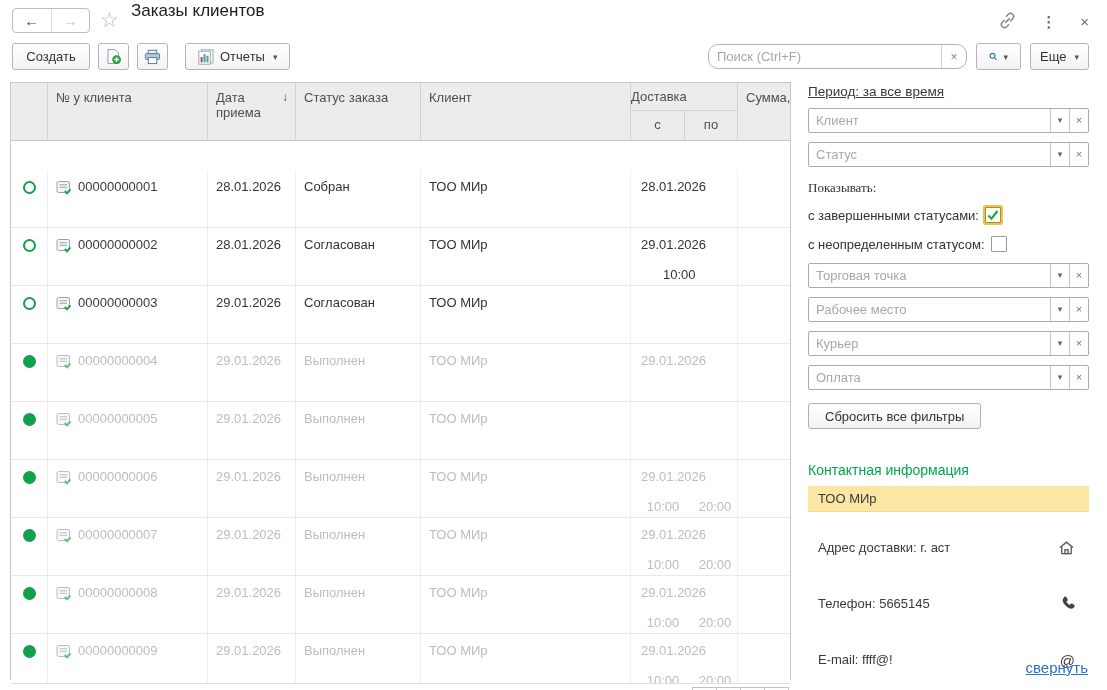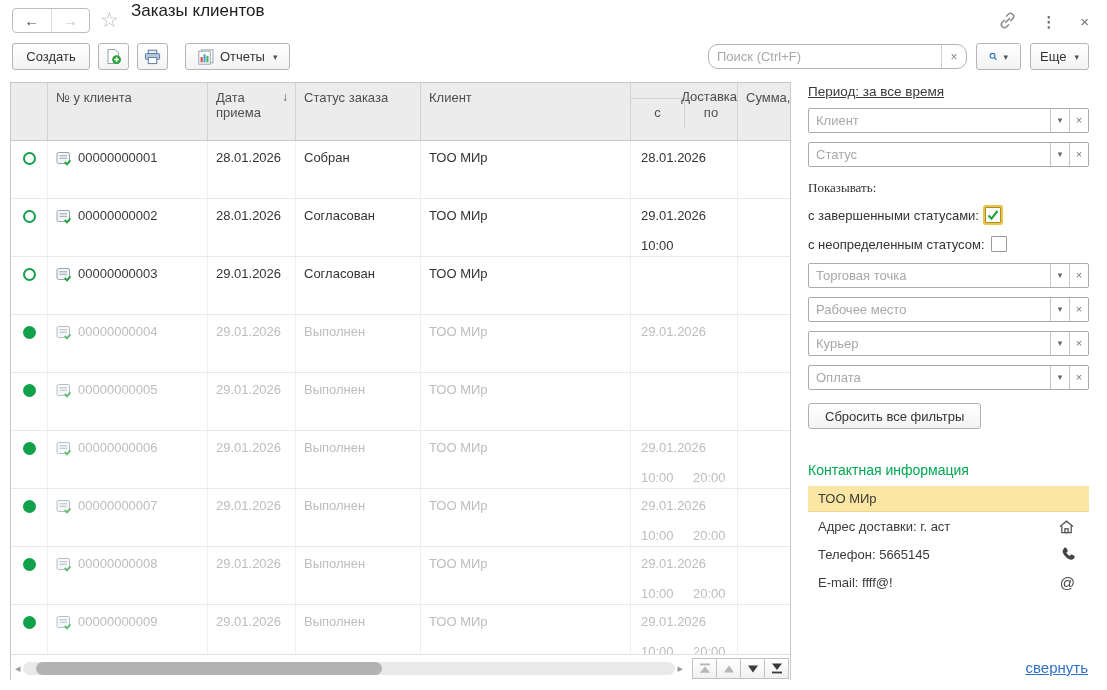--- a/index.html
+++ b/index.html
@@ -49,39 +49,39 @@
   .c-date { flex:0 0 88px; }
   .c-status { flex:0 0 125px; }
   .c-client { flex:0 0 210px; }
   .c-delivery { flex:0 0 107px; }
   .c-sum { flex:1 1 auto; }
   .h.c-sum { border-right:none; }
   .h.c-date { position:relative; }
   .h .sort { position:absolute; right:7px; top:7px; font-size:12px; color:#555; }
   .dh-l2 { display:block; }
   .h.c-delivery { padding:0; }
-  .dh-top { height:16px; line-height:28px; text-align:right; border-bottom:1px solid #d3d3d3; }
+  .dh-top { height:28px; line-height:28px; text-align:left; border-bottom:1px solid #d3d3d3; }
   .dh-sub { display:flex; height:29px; }
   .dh-from { flex:0 0 54px; text-align:center; line-height:27px; border-right:1px solid #d3d3d3; }
   .dh-to { flex:1; text-align:center; line-height:27px; }
 
-  .tbody { flex:0 0 513px; overflow:hidden; }
+  .tbody { flex:0 0 513px; overflow:hidden;margin-top:29px; }
   .trow { display:flex; height:58px; border-bottom:1px solid #e9e9e9; background:#fff; }
   .trow .cell { border-right:1px solid #efefef; padding-top:9px; }
   .trow .cell:last-child { border-right:none; }
   .trow .c-icon { display:flex; justify-content:center; padding-top:11px; }
   .circle { width:13px; height:13px; border-radius:50%; display:inline-block; }
   .circle.open { border:2px solid #12a14b; background:#fff; }
   .circle.done { background:#12a14b; }
   .trow .c-num { display:flex; align-items:flex-start; gap:6px; padding-left:8px; }
   .trow .c-num svg { margin-top:1px; flex:0 0 auto; }
   .trow .c-date, .trow .c-status, .trow .c-client { padding-left:8px; }
   .trow .c-delivery { padding:9px 0 0 0; }
   .d-date { padding-left:10px; }
-  .d-times { display:flex; margin-top:15px; }
+  .d-times { display:flex; margin-top:15px;justify-content:center; }
   .d-from { flex:0 0 62px; padding-left:10px; }
   .trow.done { color:#bdbdbd; }
   .trow.done .numtext { color:#bdbdbd; }
   .trow.done svg { opacity:.7; }
   .numtext { color:#3a3a3a; }
 
   .tfoot { flex:0 0 27px; border-top:1px solid #e0e0e0; position:relative; background:#fff; }
   .hscroll { position:absolute; left:4px; top:6px; width:668px; height:15px;
     display:flex; align-items:center; gap:2px; }
   .sb-arrow { color:#9a9a9a; font-size:11px; line-height:13px; }
@@ -105,22 +105,22 @@
   .cb-row { display:flex; align-items:center; gap:6px; margin-top:9px; height:20px; }
   .cb { width:16px; height:16px; border:1px solid #9a9a9a; background:#fff; display:inline-flex;
     align-items:center; justify-content:center; border-radius:1px; }
   .cb.focus { box-shadow:0 0 0 2px #e9c34a; border-color:#b08f1e; }
   .reset-btn { margin-top:13px; height:26px; padding:0 16px; border:1px solid #b0b0b0; border-radius:3px;
     background:linear-gradient(#ffffff,#f3f3f3); font-size:13px; color:#333;
     font-family:"Liberation Sans", sans-serif; }
   .contact-title { margin-top:33px; color:#00a651; font-size:14px; }
   .client-highlight { margin-top:8px; height:26px; line-height:25px; padding-left:10px;
     background:#fbe7a3; border-bottom:1px solid #eed88e; color:#3a3a3a; }
-  .contact-row { display:flex; align-items:center; justify-content:space-between;
-    height:28px; padding:0 14px 0 10px; }
+  .contact-row { display:flex; align-items:flex-start; justify-content:space-between;
+    height:28px; padding:0 14px 0 10px;margin-top:28px; }
   .contact-text { color:#3a3a3a; }
   .at-glyph { font-size:15px; color:#444; }
   .collapse-link { position:absolute; right:19px; top:659px; color:#2f71c8;
     text-decoration:underline; font-size:15px; }
 </style>
 </head>
 <body>
 
 <div class="app">
 

